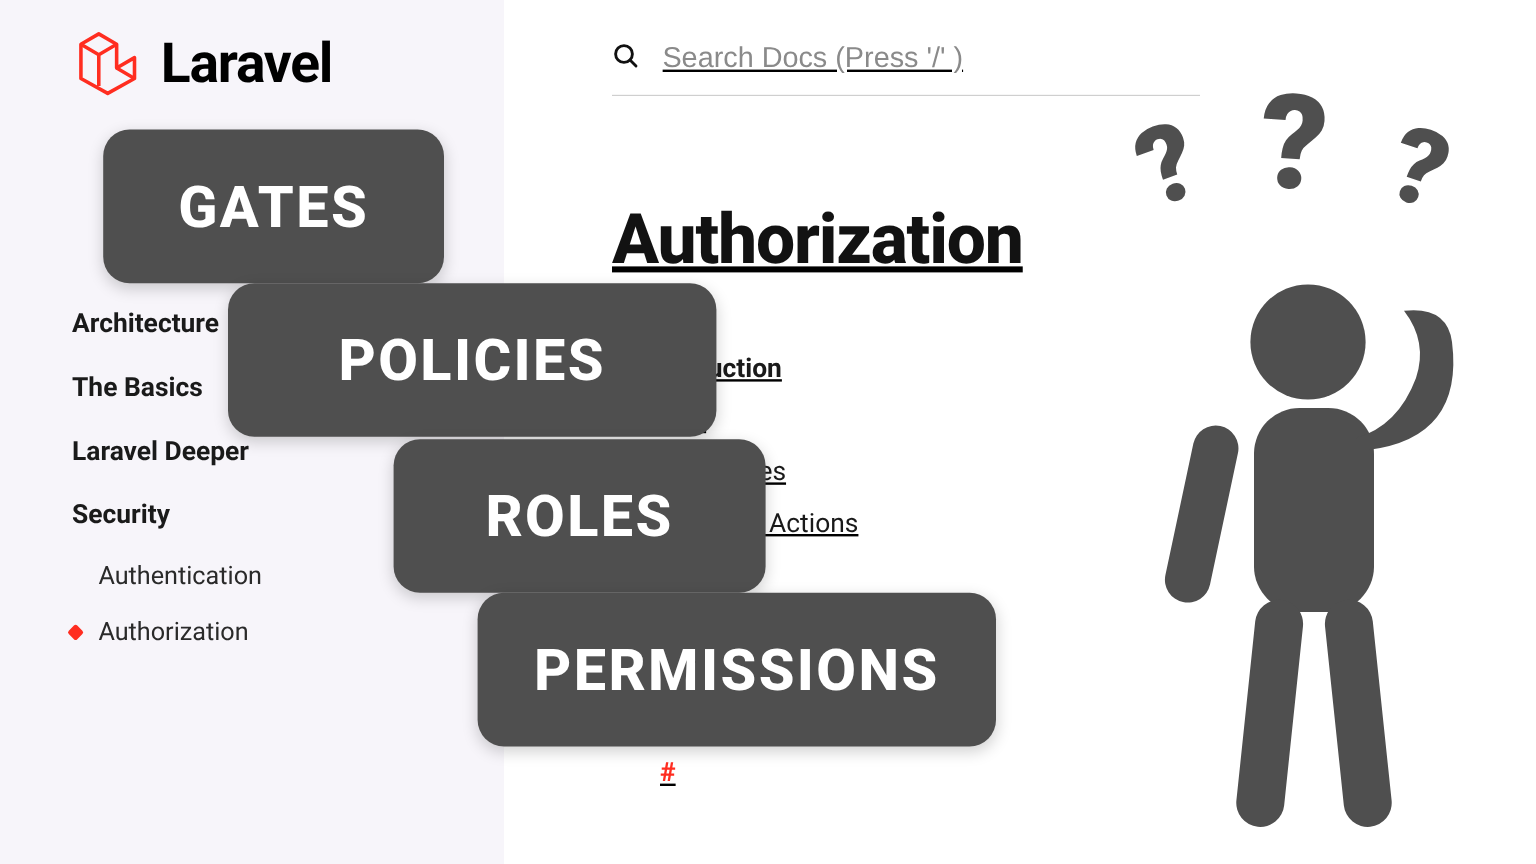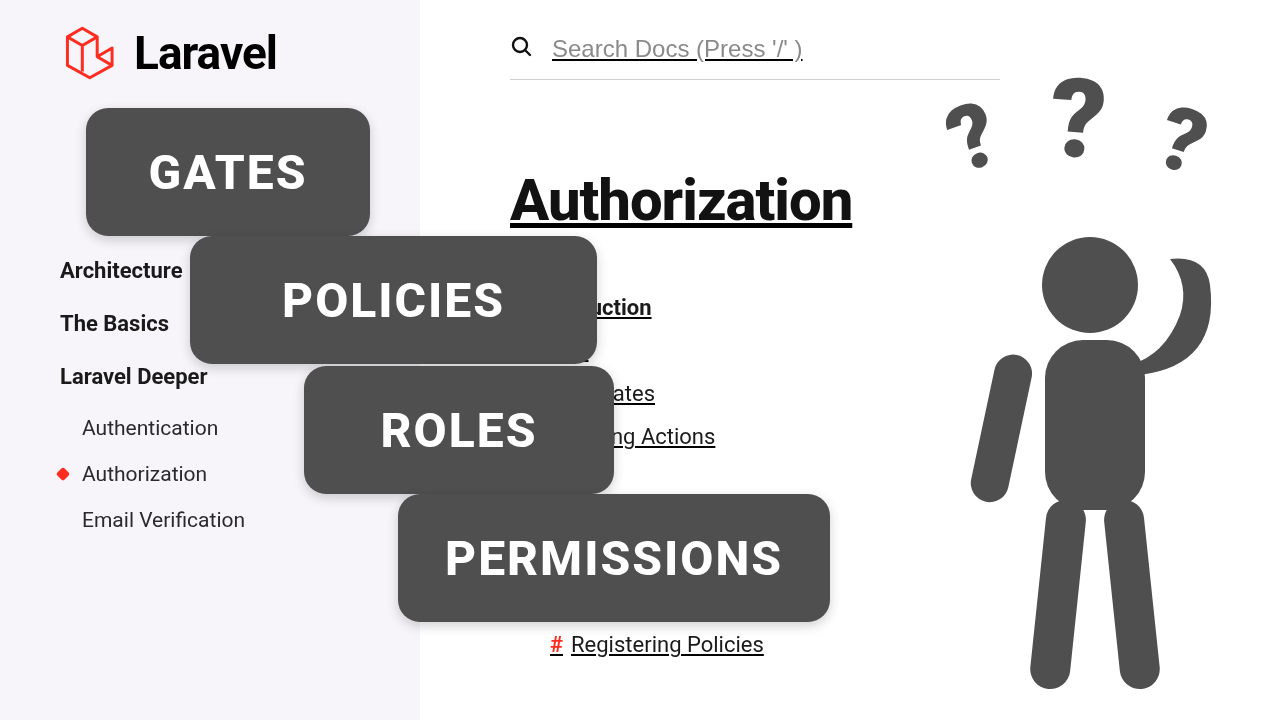--- a/index.html
+++ b/index.html
@@ -114,21 +114,21 @@
       display: flex;
       align-items: center;
       justify-content: center;
       padding: 0 42px;
       height: 128px;
       font-size: 48px;
       box-shadow: 0 4px 12px rgba(0,0,0,.18);
     }
     .card.c1 { left: 86px;  top: 108px; width: 284px; }
     .card.c2 { left: 190px; top: 236px; width: 407px; }
-    .card.c3 { left: 304px; top: 366px; width: 310px; }
+    .card.c3 { left: 328px; top: 366px; width: 310px; }
     .card.c4 { left: 398px; top: 494px; width: 432px; }
 
     
     .figure {
       position: absolute;
       right: 20px;
       top: 115px;
       width: 330px;
       height: 600px;
       color: #4f4f4f;
@@ -155,25 +155,25 @@
         <path d="M6 12 L18 19 L30 12 M18 19 L18 40 M30 28 L42 35"></path>
       </svg>
     </span>
     <span class="logo-text">Laravel</span>
   </div>
 
   <nav class="nav-list">
     <div class="nav-item">Architecture</div>
     <div class="nav-item">The Basics</div>
     <div class="nav-item">Laravel Deeper</div>
+    <div class="nav-item">Security</div>
 
     <div class="subnav">
       <div class="subnav-item">Authentication</div>
       <div class="subnav-item active">Authorization</div>
-      <div class="subnav-item">Email Verification</div>
     </div>
   </nav>
 </aside>
 
 <main class="main">
   <div class="search-row">
     <span>
       <svg width="24" height="24" viewBox="0 0 24 24" fill="none" stroke="#111" stroke-width="2.4" stroke-linecap="round">
         <circle cx="10" cy="10" r="7"></circle>
           <line x1="20" y1="20" x2="15" y2="15"></line>
@@ -197,21 +197,20 @@
       <span class="partial">iting Gates</span>
     </div>
     <div class="toc-item toc-sub obscured">
       <span class="partial">thorizing Actions</span>
     </div>
     <div class="toc-item toc-sub obscured" style="margin-top:42px">
       <span class="partial">ecks</span>
     </div>
     <div class="toc-item toc-sub" style="margin-top:80px">
       <span class="hash">#</span>
-      <span>Registering Policies</span>
     </div>
   </div>
 </main>
 
 <div class="card c1">GATES</div>
 <div class="card c2">POLICIES</div>
 <div class="card c3">ROLES</div>
 <div class="card c4">PERMISSIONS</div>
 
 <div class="figure">

